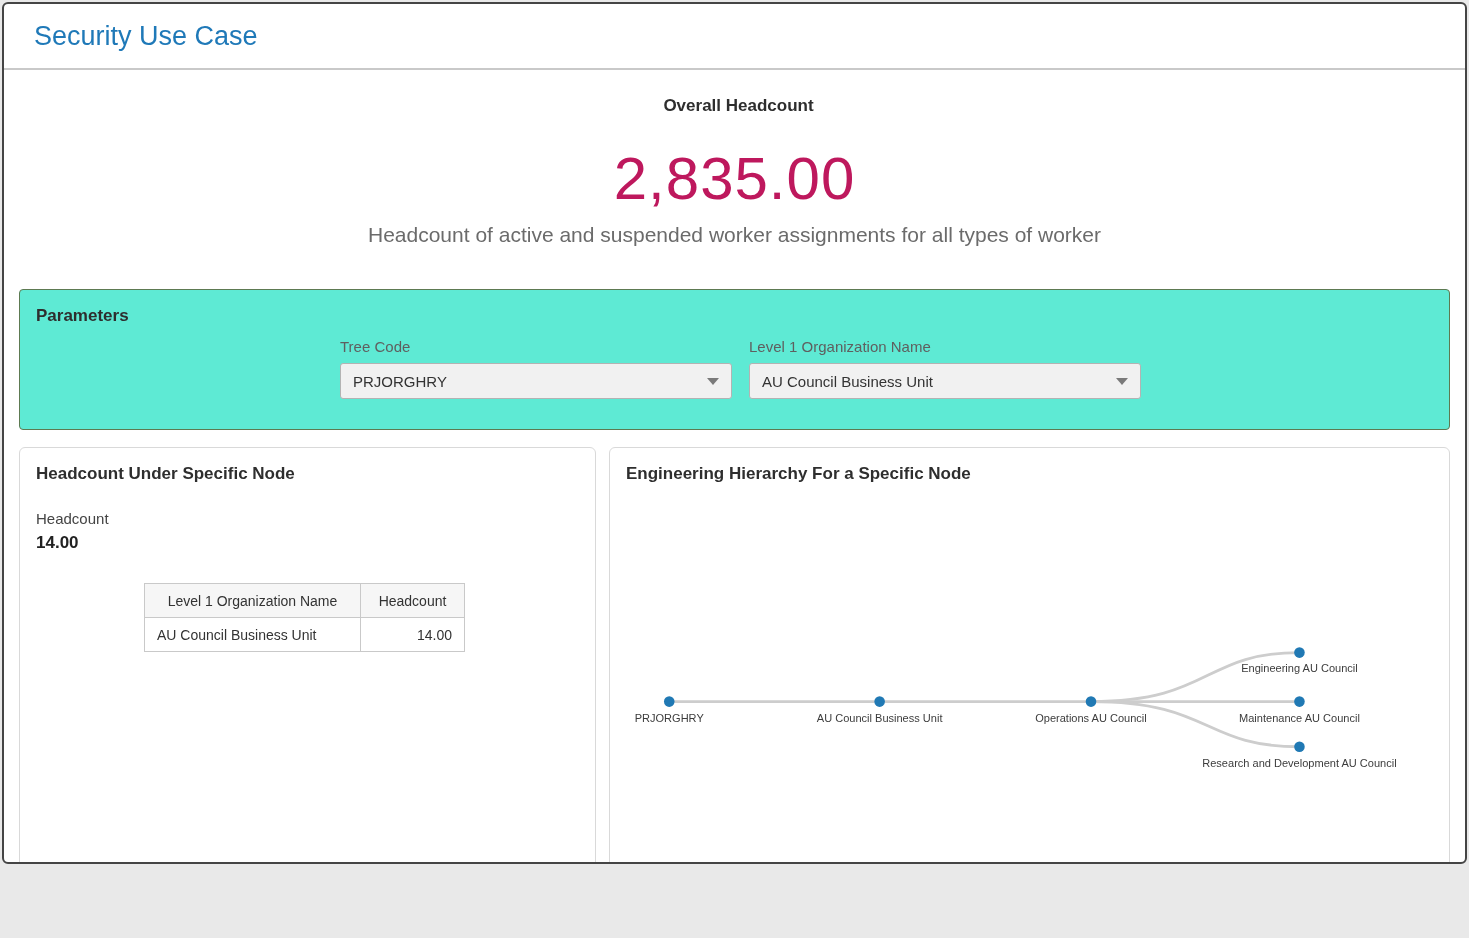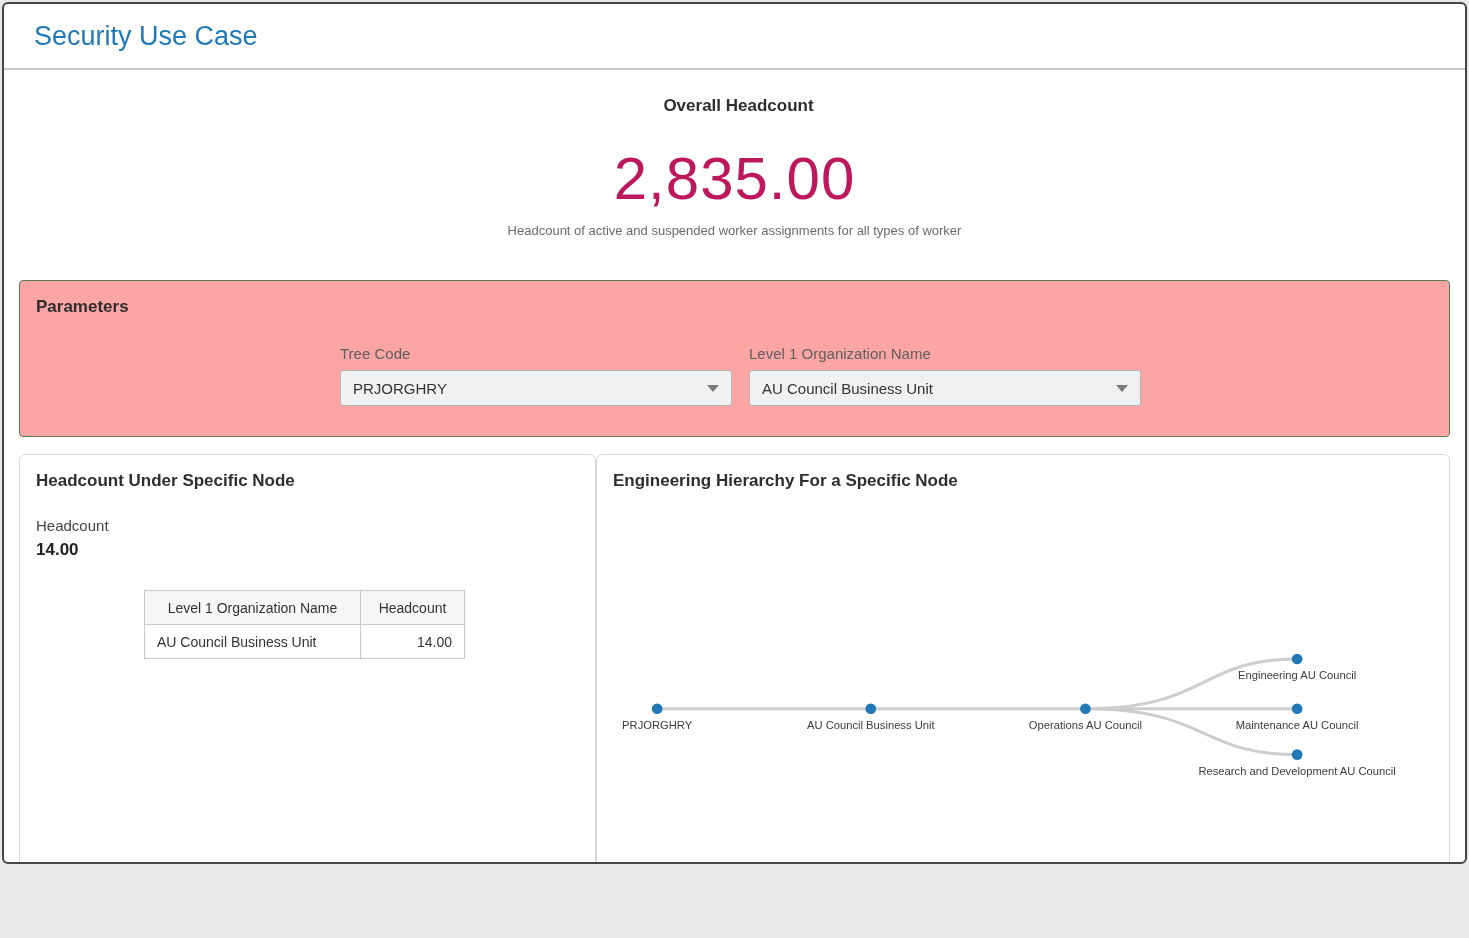--- a/index.html
+++ b/index.html
@@ -10,42 +10,42 @@
   }
   .header {
     height:66px; display:flex; align-items:center; padding:0 30px;
     border-bottom:2px solid #c9c9c9;
   }
   .header h1 { color:#1f79b8; font-size:27px; font-weight:400; }
 
   .overall { text-align:center; padding-top:26px; }
   .overall-title { font-size:17px; font-weight:bold; color:#2e2e2e;margin-left:8px; }
   .overall-value { font-size:60px; color:#be185d; margin-top:28px; font-weight:400; letter-spacing:1px; }
-  .overall-desc { font-size:13px; color:#6b6b6b; margin-top:10px; }
+  .overall-desc { font-size:21px; color:#6b6b6b; margin-top:10px; }
 
   .params {
     margin:42px 15px 0; border:1px solid #5d7a52; border-radius:4px;
-    padding:16px 16px 30px; background:#fca5a5;
+    padding:16px 16px 30px; background:#5eead4;
   }
   .params-title { font-size:17px; font-weight:bold; color:#2e2e2e; }
-  .params-row { display:flex; gap:17px; margin-top:28px; padding-left:304px; }
+  .params-row { display:flex; gap:17px; margin-top:12px; padding-left:304px; }
   .param-field { width:392px; }
   .param-label { font-size:15px; color:#5f5f5f; margin-bottom:8px; }
   .dropdown {
     height:36px; background:#f1f1f1; border:1px solid #b3b3b3; border-radius:3px;
     display:flex; align-items:center; justify-content:space-between;
     padding:0 12px; cursor:pointer;
   }
   .dropdown .value { font-size:15px; color:#333; }
   .caret {
     width:0; height:0; border-left:6px solid transparent;
     border-right:6px solid transparent; border-top:7px solid #7a7a7a;
   }
 
-  .panels { display:flex; margin:17px 15px 0; height:455px; }
+  .panels { display:flex; gap:13px; margin:17px 15px 0; height:455px; }
   .panel { border:1px solid #d9d9d9; border-radius:6px; padding:16px; background:#fff; }
   .panel-left { width:577px; }
   .panel-right { flex:1; }
   .panel-title { font-size:17px; font-weight:bold; color:#2e2e2e; }
 
   .metric-label { font-size:15px; color:#444; margin-top:26px; }
   .metric-value { font-size:17px; font-weight:bold; color:#222; margin-top:6px; }
 
   table.hc { border-collapse:collapse; margin:30px 0 0 108px; font-size:14px; color:#333; }
   table.hc th, table.hc td { border:1px solid #c9c9c9; height:34px; padding:0 12px; }

